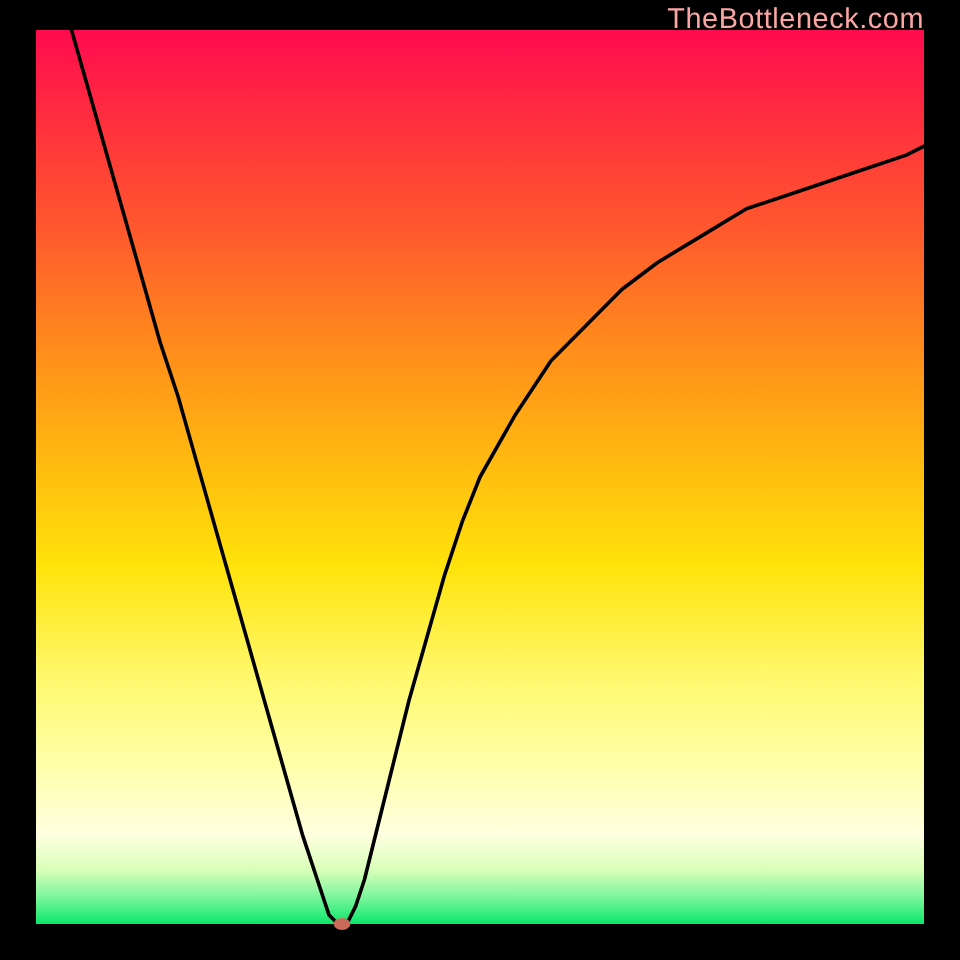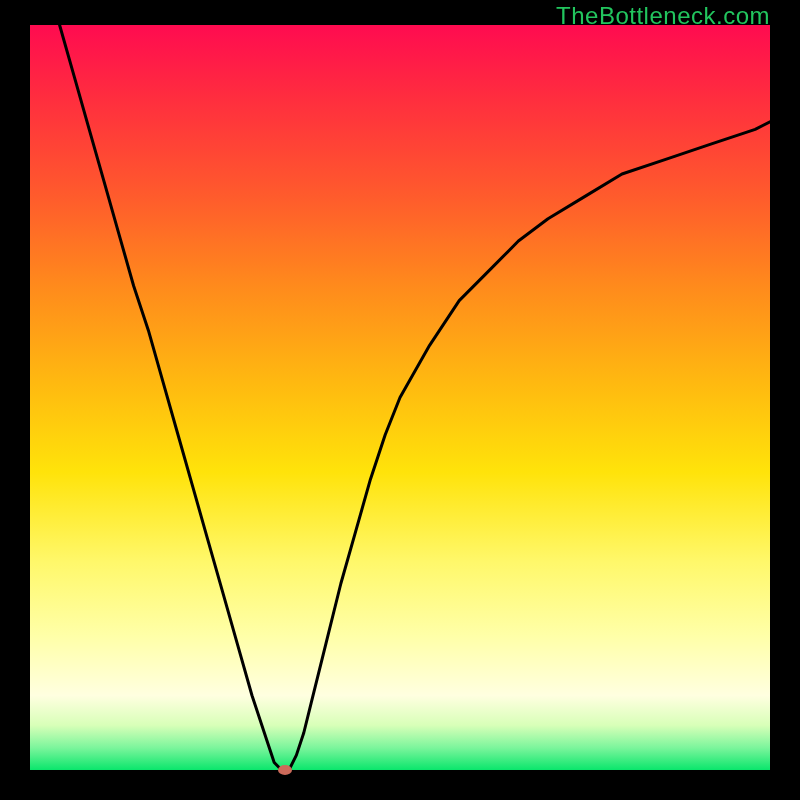--- a/index.html
+++ b/index.html
@@ -13,21 +13,21 @@
   .frame {
     position: relative;
     width: 800px;
     height: 800px;
     background: #000;
   }
   .watermark {
     position: absolute;
     top: 2px;
     right: 30px;
-    color: #22c55e;
+    color: #fca5a5;
     font-family: Arial, Helvetica, sans-serif;
     font-size: 24px;
     letter-spacing: 0.5px;
     z-index: 10;
     user-select: none;
   }
   .plot-area {
     position: absolute;
     left: 30px;
     top: 25px;

